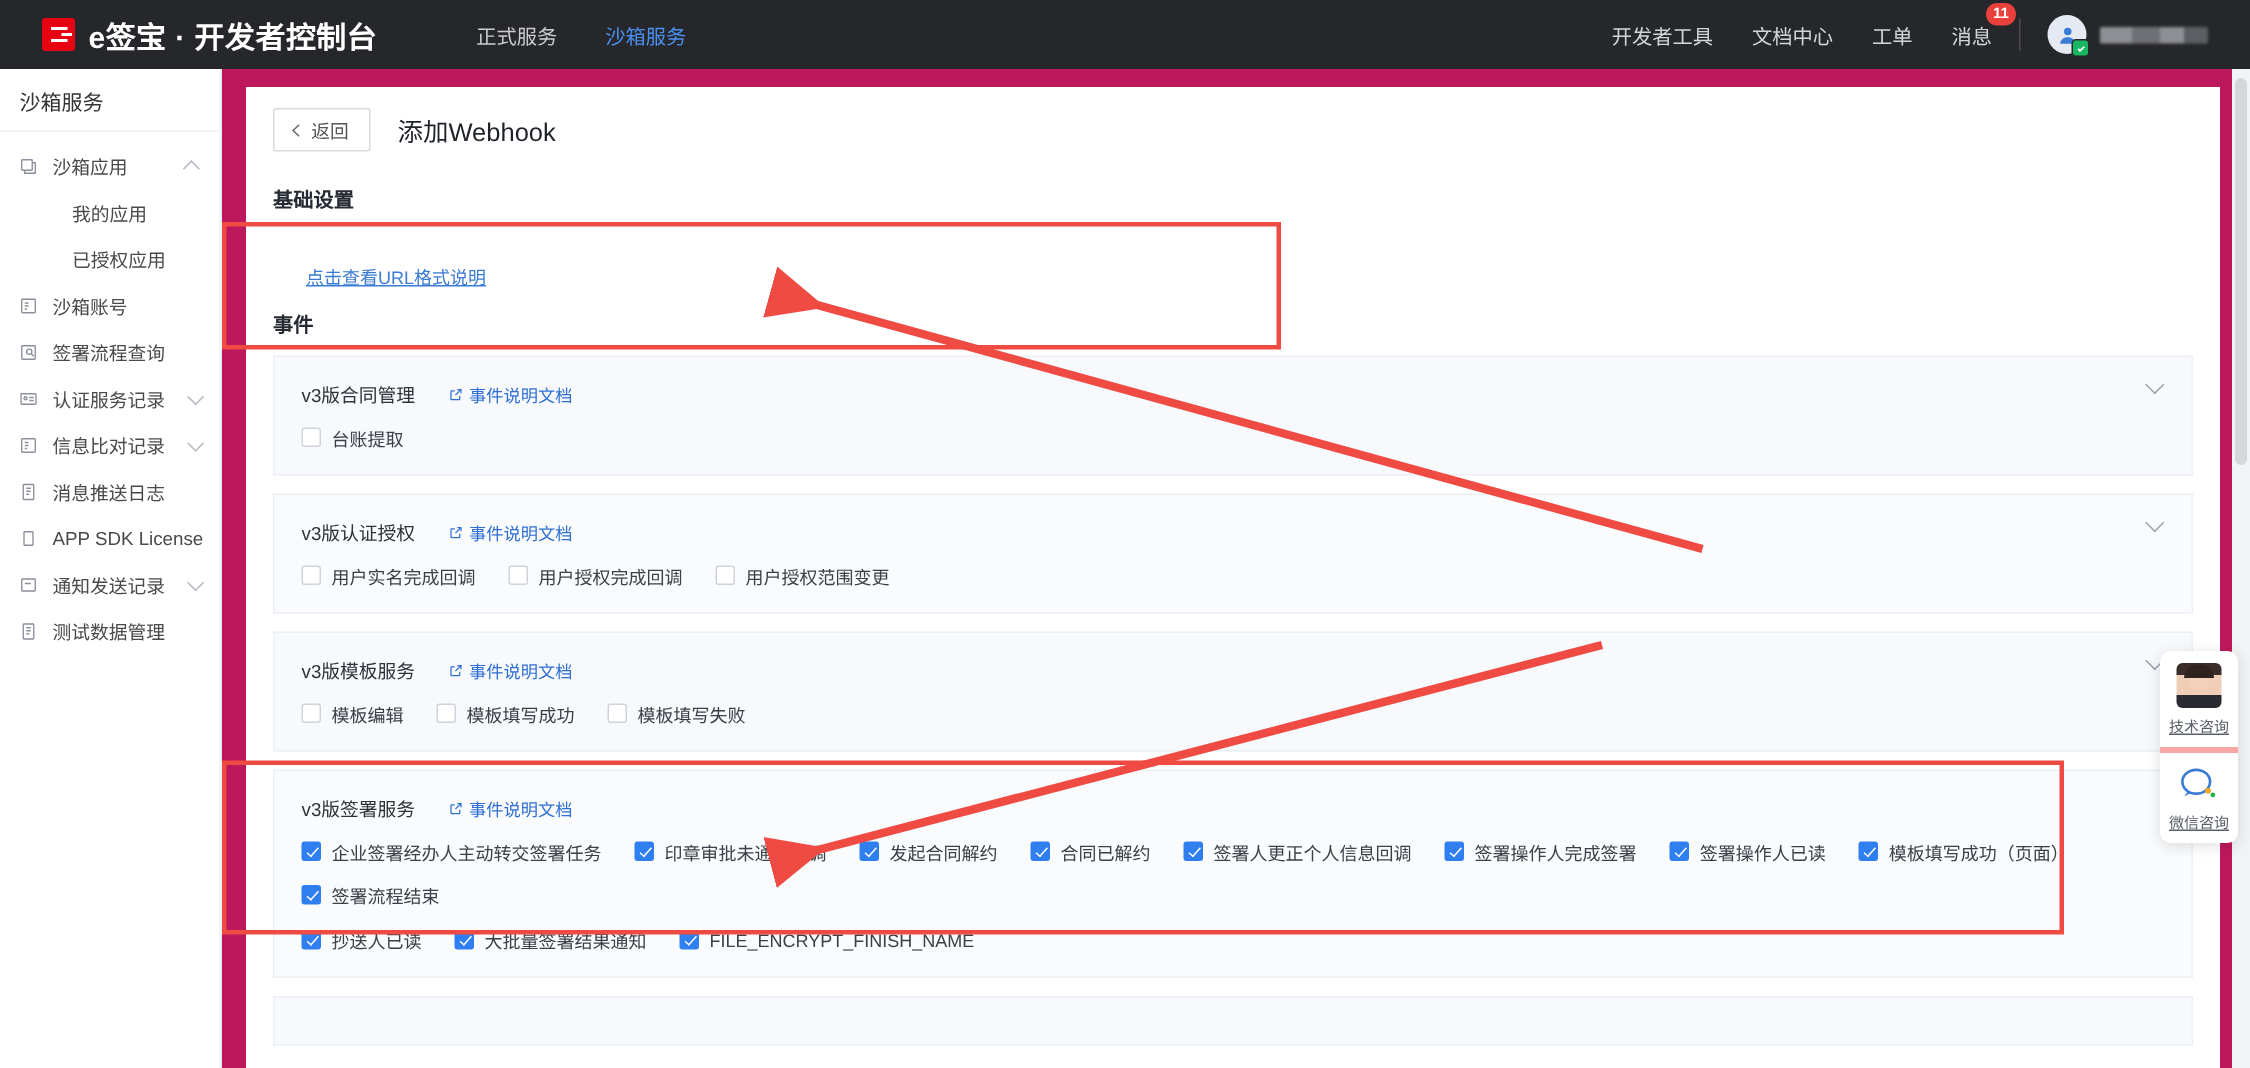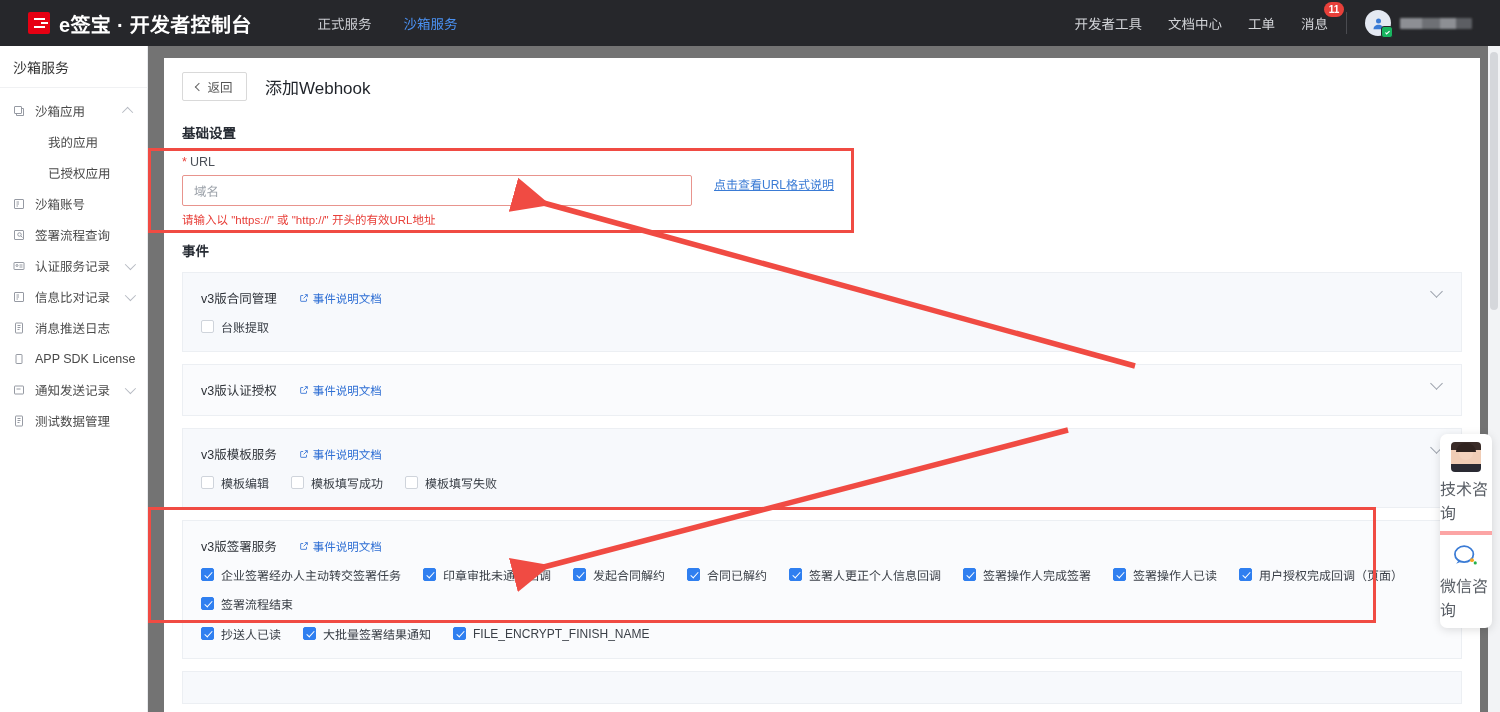--- a/index.html
+++ b/index.html
@@ -82,21 +82,21 @@
   .nav-item .caret.down { transform: rotate(45deg) translateY(-2px); }
   .nav-item .caret.up { transform: rotate(-135deg) translateY(-2px); }
   .nav-sub {
     height: 31px; display: flex; align-items: center; padding-left: 48px;
     font-size: 12.5px; color: #4a4a4a; cursor: pointer;
   }
 
   
   .main {
     position: absolute; top: 46px; left: 148px; width: 1344px; height: 666px;
-    background: #737373; overflow: hidden;
+    background: #be185d; overflow: hidden;
   }
   .page-card {
     margin: 12px 12px 0 16px; background: #fff; min-height: 700px;
     padding: 14px 18px 0 18px;
   }
   .page-head { display: flex; align-items: center; }
   .back-btn {
     width: 65px; height: 29px; border: 1px solid #d9d9d9; border-radius: 2px;
     background: #fff; display: flex; align-items: center; justify-content: center;
     gap: 5px; font-size: 12.5px; color: #555; cursor: pointer;
@@ -181,21 +181,21 @@
   }
   .fw-photo::before {
     content: ""; position: absolute; left: 8px; top: 4px; width: 14px; height: 14px;
     border-radius: 50%; background: #f4d3bd;
   }
   .fw-photo::after {
     content: ""; position: absolute; left: 5px; top: 1px; width: 20px; height: 9px;
     border-radius: 10px 10px 0 0; background: #30231f;
   }
   .fw-wechat { width: 28px; height: 26px; display:flex; align-items:center; justify-content:center; }
-  .fw-label { margin-top: 4px; font-size: 16px; color: #5a5f66; }
+  .fw-label { margin-top: 4px; font-size: 10px; color: #5a5f66; text-decoration: underline; }
 
   
   .scrollbar-track {
     position: absolute; right: 0; top: 46px; width: 12px; height: 666px;
     background: #f2f3f5; z-index: 30;
   }
   .scrollbar-thumb {
     position: absolute; right: 2px; top: 52px; width: 8px; height: 258px;
     background: #d5d7db; border-radius: 4px; z-index: 31; cursor: pointer;
   }
@@ -366,29 +366,20 @@
         <div class="back-btn">
           <span class="chev"></span>
           <span>返回</span>
         </div>
         <div class="page-title">添加Webhook</div>
       </div>
 
       <div class="section-label">基础设置</div>
 
       <div class="form-row">
-        <div>
-          <div class="field-label">
-            <span class="req-star">*</span><span>URL</span>
-          </div>
-          <div class="url-input">
-            <span>域名</span>
-          </div>
-          <div class="err-text">请输入以 "https://" 或 "http://" 开头的有效URL地址</div>
-        </div>
         <div class="url-help-link">点击查看URL格式说明</div>
       </div>
 
       <div class="events-label">事件</div>
 
       <div class="panel">
         <div class="panel-head">
           <span class="panel-title">v3版合同管理</span>
           <span class="doc-link">
             <svg viewBox="0 0 24 24" fill="none" stroke="#2f6fd4" stroke-width="2">
@@ -416,20 +407,36 @@
           <span class="doc-link">
             <svg viewBox="0 0 24 24" fill="none" stroke="#2f6fd4" stroke-width="2">
                 <path d="M14 4h6v6"></path>
                 <path d="M20 4l-9 9"></path>
                 <path d="M18 14v5a1 1 0 01-1 1H5a1 1 0 01-1-1V7a1 1 0 011-1h5"></path>
               </svg>
             <span>事件说明文档</span>
           </span>
         </div>
         <span class="panel-caret"></span>
+        <div class="cb-rows">
+          <div class="cb-row">
+            <label class="cb">
+              <span class="box"></span>
+              <span>用户实名完成回调</span>
+            </label>
+            <label class="cb">
+              <span class="box"></span>
+              <span>用户授权完成回调</span>
+            </label>
+            <label class="cb">
+              <span class="box"></span>
+              <span>用户授权范围变更</span>
+            </label>
+          </div>
+        </div>
       </div>
 
       <div class="panel">
         <div class="panel-head">
           <span class="panel-title">v3版模板服务</span>
           <span class="doc-link">
             <svg viewBox="0 0 24 24" fill="none" stroke="#2f6fd4" stroke-width="2">
                 <path d="M14 4h6v6"></path>
                 <path d="M20 4l-9 9"></path>
                 <path d="M18 14v5a1 1 0 01-1 1H5a1 1 0 01-1-1V7a1 1 0 011-1h5"></path>
@@ -493,21 +500,21 @@
             <label class="cb checked">
               <span class="box"></span>
               <span>签署操作人完成签署</span>
             </label>
             <label class="cb checked">
               <span class="box"></span>
               <span>签署操作人已读</span>
             </label>
             <label class="cb checked">
               <span class="box"></span>
-              <span>用户授权完成回调（页面）</span>
+              <span>模板填写成功（页面）</span>
             </label>
             <label class="cb checked">
               <span class="box"></span>
               <span>签署流程结束</span>
             </label>
           </div>
           <div class="cb-row">
             <label class="cb checked">
               <span class="box"></span>
               <span>抄送人已读</span>

